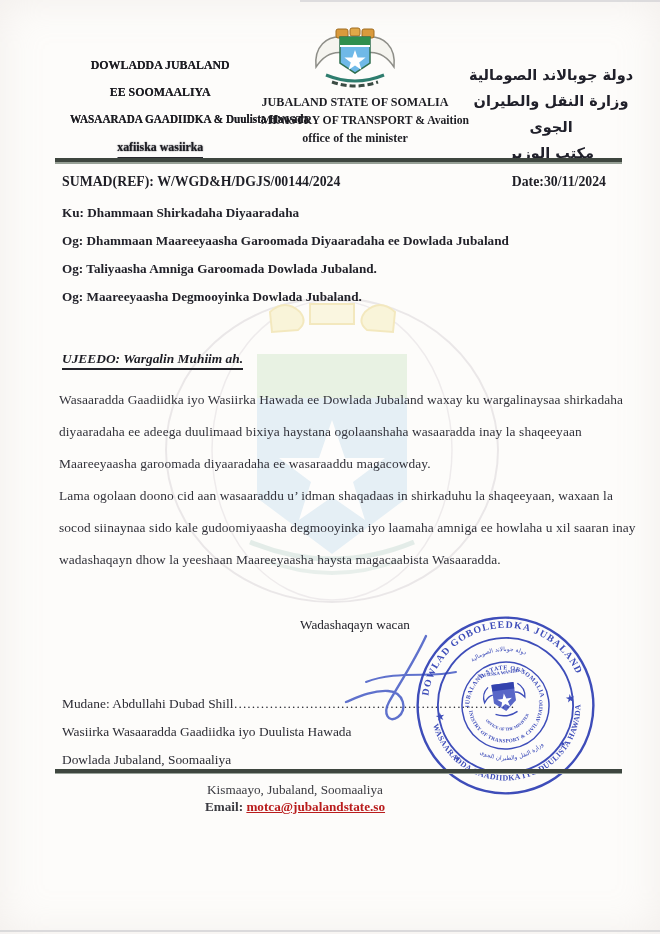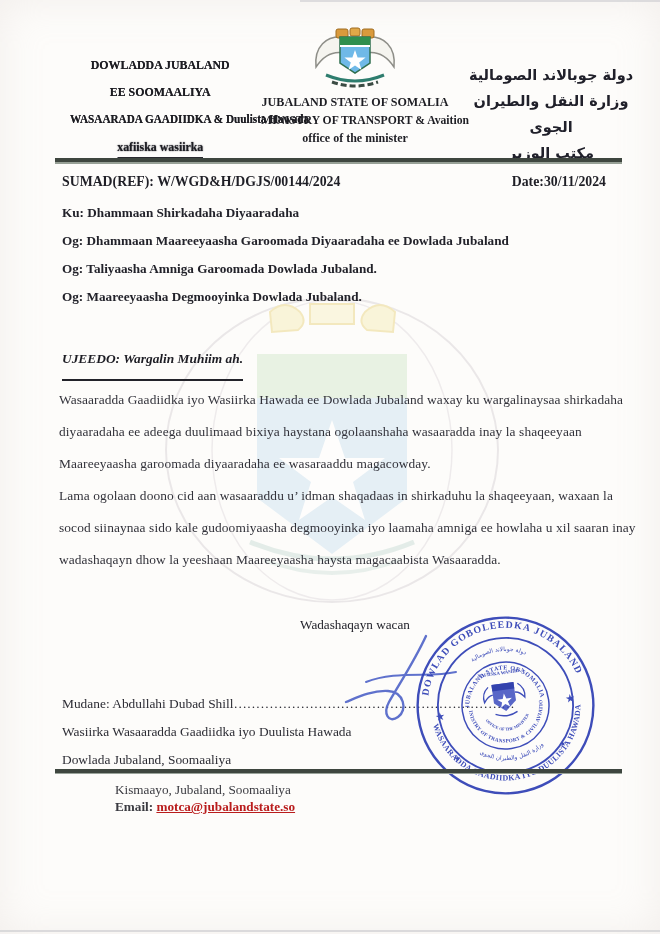--- a/index.html
+++ b/index.html
@@ -25,29 +25,29 @@
               line-height:26px;color:#20202a;}
   .rule{left:55px;width:567px;background:#3e463f;}
   .rule.r1{top:158px;height:4px;border-bottom:2px solid #97a096;}
   .rule.r2{top:769px;height:3.5px;border-bottom:1.5px solid #9aa39a;}
   
   .refrow{left:62px;top:174px;width:560px;font-weight:bold;font-size:13.8px;color:#1f1f26;}
   .refrow .date{position:absolute;right:16px;top:0;margin-left:32px;}
   .recip{left:62px;top:199px;width:570px;font-weight:bold;font-size:13.2px;color:#22222a;}
   .recip div{line-height:28px;white-space:nowrap;}
   .subject{left:62px;top:351px;font-weight:bold;font-style:italic;font-size:13.4px;
-           color:#1d1d24;border-bottom:2px solid #23232a;padding-bottom:12px;}
+           color:#1d1d24;border-bottom:2px solid #23232a;padding-bottom:1px;}
   .para{left:59px;width:580px;font-size:13.4px;color:#32323a;letter-spacing:.1px;}
   .para div{line-height:32px;white-space:nowrap;}
   .p1{top:384px;} .p2{top:480px;}
   .closing{left:300px;top:617px;font-weight:normal;font-size:13.2px;color:#23232b;}
   .sigblock{left:62px;top:690px;width:545px;font-size:13.4px;color:#2c2c34;}
   .sigblock div{line-height:28px;white-space:nowrap;overflow:hidden;width:545px;}
   
-  .footer{left:115px;top:781px;width:360px;font-size:13.2px;color:#3a3a40;}
+  .footer{left:115px;top:781px;width:360px;text-align:center;font-size:13.2px;color:#3a3a40;}
   .footer .addr{line-height:17px;}
   .footer .em{line-height:18px;font-weight:bold;}
   .footer a{color:#b91c1c;text-decoration:underline;font-weight:bold;}
   .edge-top{left:300px;top:0;width:360px;height:2px;background:#c6c6cc;opacity:.55;}
   .edge-bot{left:0;top:930px;width:660px;height:2px;background:#d3d3d6;opacity:.8;}
   .wm{left:160px;top:292px;opacity:.55;pointer-events:none;}
   .stamp{left:413px;top:613px;opacity:.93;}
   .signat{left:338px;top:628px;opacity:.9;}
 </style>
 </head>

